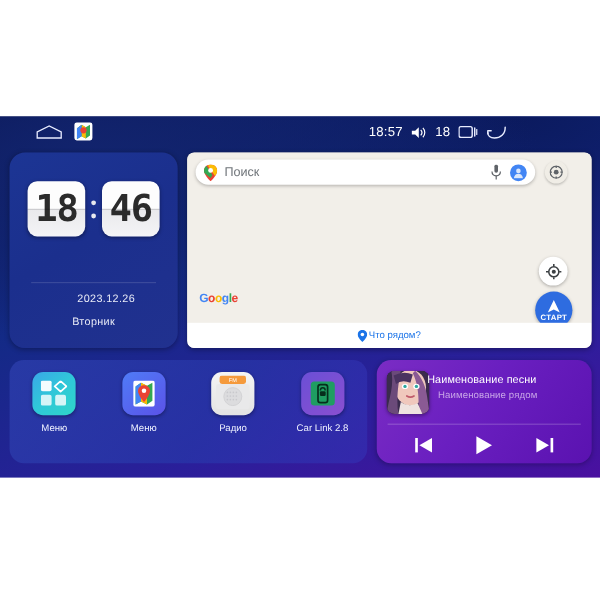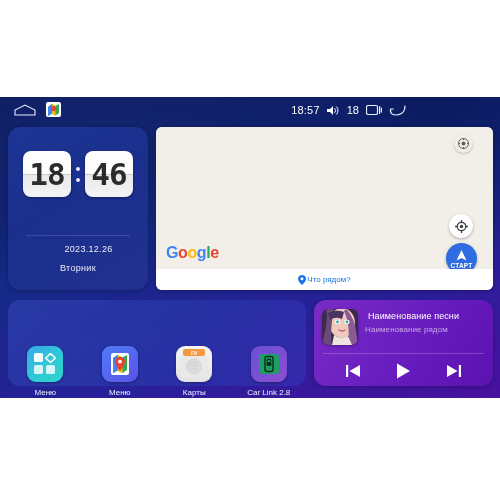--- a/index.html
+++ b/index.html
@@ -8,21 +8,21 @@
   #screen{
     position:absolute;left:0;top:97px;width:500px;height:301px;
     background:
       radial-gradient(120% 85% at 18% 12%, #12246e 0%, rgba(18,36,110,0) 60%),
       radial-gradient(130% 100% at 85% 0%, #0b1a5e 0%, rgba(11,26,94,0) 55%),
       linear-gradient(160deg,#0a1550 0%,#132a86 38%,#2a1f9a 72%,#4a10a0 100%);
     overflow:hidden;
   }
 
   
-  #statusbar{position:absolute;left:0;top:0;width:416px;height:26px;}
+  #statusbar{position:absolute;left:16px;top:0;width:416px;height:26px;}
   .sb-home{position:absolute;left:14px;top:7px;width:22px;height:12px;}
   .sb-maps{position:absolute;left:46px;top:5px;width:15px;height:15px;
     background:#fff;border-radius:2px;display:flex;align-items:center;justify-content:center;}
   .sb-right{position:absolute;right:10px;top:0;height:26px;display:flex;align-items:center;gap:7px;}
   .sb-time{color:#fff;font-size:11px;letter-spacing:.2px;}
   .sb-vol{color:#fff;font-size:11px;}
   .sb-recent{width:16px;height:12px;position:relative;}
   .sb-back{width:17px;height:13px;}
 
   
@@ -56,60 +56,60 @@
     position:absolute;left:7px;top:6px;width:283px;height:21px;border-radius:11px;background:#fff;
     box-shadow:0 1px 3px rgba(0,0,0,.26);display:flex;align-items:center;padding:0 7px;box-sizing:border-box;
   }
   .sb-pin{width:11px;height:14px;flex:0 0 auto;margin-right:6px;}
   .search-text{flex:1;color:#70757a;font-size:10.5px;}
   .mic-ic{width:9px;height:13px;margin-right:7px;flex:0 0 auto;}
   .avatar-ic{width:14px;height:14px;border-radius:50%;background:#4285f4;flex:0 0 auto;
     display:flex;align-items:center;justify-content:center;}
   .layers-btn{position:absolute;left:298px;top:7px;width:19px;height:19px;border-radius:50%;
     background:#f0ede6;box-shadow:0 1px 2px rgba(0,0,0,.22);display:flex;align-items:center;justify-content:center;}
-  .glogo{position:absolute;left:10px;top:117px;font-size:16px;font-weight:bold;letter-spacing:-.4px;}
+  .glogo{position:absolute;left:10px;top:117px;font-size:10px;font-weight:bold;letter-spacing:-.4px;}
   .glogo .b1{color:#4285f4}.glogo .r{color:#ea4335}.glogo .y{color:#fbbc05}
   .glogo .b2{color:#4285f4}.glogo .g{color:#34a853}.glogo .r2{color:#ea4335}
   .loc-btn{position:absolute;left:293px;top:87px;width:24px;height:24px;border-radius:50%;background:#fff;
     box-shadow:0 1px 3px rgba(0,0,0,.3);display:flex;align-items:center;justify-content:center;}
   .start-btn{position:absolute;left:290px;top:116px;width:31px;height:31px;border-radius:50%;
     background:#2e6ce0;display:flex;flex-direction:column;align-items:center;justify-content:center;
     box-shadow:0 1px 3px rgba(0,0,0,.3);}
   .start-lbl{color:#fff;font-size:6.5px;font-weight:bold;letter-spacing:.2px;margin-top:0px;}
   .map-tabs{position:absolute;left:0;top:142px;width:337px;height:21px;background:#fff;display:flex;}
   .map-tab{flex:1;display:flex;align-items:center;justify-content:center;gap:1px;}
   .map-tab .tl{font-size:8px;}
   .tab-on .tl{color:#1a73e8;}
   .tab-off .tl{color:#5f6368;}
 
   
   #dock{
     position:absolute;left:8px;top:203px;width:298px;height:86px;border-radius:12px;
     background:linear-gradient(120deg,rgba(46,64,175,.72) 0%,rgba(40,56,170,.68) 55%,rgba(52,46,178,.7) 100%);
     display:flex;align-items:flex-start;justify-content:space-around;padding-top:10px;box-sizing:border-box;
   }
-  .app{width:52px;display:flex;flex-direction:column;align-items:center;gap:6px;margin-top:36px;}
+  .app{width:52px;display:flex;flex-direction:column;align-items:center;gap:6px;}
   .app-ic{width:36px;height:36px;border-radius:9px;position:relative;overflow:hidden;
     box-shadow:0 1px 3px rgba(0,0,0,.3);display:flex;align-items:center;justify-content:center;}
   .app-lbl{color:#eef1ff;font-size:8px;white-space:nowrap;}
   .ic-menu{background:linear-gradient(140deg,#3aa7e8 0%,#2fc8d8 50%,#2fd6c8 100%);}
   .ic-maps{background:linear-gradient(140deg,#4f7cf7 0%,#5b52e8 100%);}
   .ic-radio{background:linear-gradient(180deg,#f4f4f4 0%,#e3e3e3 100%);}
   .ic-bt{background:linear-gradient(140deg,#3fb9f0 0%,#2fd0cf 100%);}
   .ic-cl{background:linear-gradient(140deg,#6b4fd6 0%,#8a4fd0 100%);}
 
   
   #music{
     position:absolute;left:314px;top:203px;width:179px;height:86px;border-radius:12px;
     background:linear-gradient(125deg,#7a2cc4 0%,#6a1fc0 45%,#5a12b0 100%);
     overflow:hidden;box-shadow:0 1px 4px rgba(0,0,0,.25);
   }
   .alb{position:absolute;left:8px;top:9px;width:36px;height:36px;border-radius:7px;overflow:hidden;
     box-shadow:0 1px 3px rgba(0,0,0,.3);}
-  .mt{position:absolute;left:54px;top:11px;color:#fff;font-size:9px;letter-spacing:.1px;}
+  .mt{position:absolute;left:42px;top:11px;color:#fff;font-size:9px;letter-spacing:.1px;}
   .ma{position:absolute;left:51px;top:25px;color:#c9a6e8;font-size:8px;letter-spacing:.1px;}
   .msep{position:absolute;left:9px;top:53px;width:161px;height:1px;background:rgba(255,255,255,.2);}
   .mctl{position:absolute;left:0;top:58px;width:179px;height:26px;display:flex;align-items:center;justify-content:space-around;padding:0 14px;box-sizing:border-box;}
 </style>
 </head>
 <body>
 
 <div id="screen">
 
   <div id="statusbar">
@@ -158,20 +158,40 @@
       </div>
     </div>
     <div class="clk-sep"></div>
     <div class="clk-date">2023.12.26</div>
     <div class="clk-day">Вторник</div>
   </div>
 
   <div id="map-widget">
     <div class="map-canvas"></div>
 
+    <div class="searchbar">
+      <svg class="sb-pin" viewBox="0 0 11 14">
+        <path d="M5.5 0 C8.5 0 11 2.3 11 5.2 C11 9 5.5 14 5.5 14 C5.5 14 0 9 0 5.2 C0 2.3 2.5 0 5.5 0 Z" fill="#ea4335"></path>
+        <path d="M5.5 0 C8.5 0 11 2.3 11 5.2 C11 6.6 10.2 8.2 9.2 9.6 L3.2 1.1 C3.9 .4 4.7 0 5.5 0 Z" fill="#fbbc05"></path>
+        <path d="M0.4 7.2 C0.1 6.5 0 5.8 0 5.2 C0 3.6 0.8 2.1 2 1.2 L7 8.9 C6.2 10.3 5.5 11.3 5.5 11.3 Z" fill="#34a853"></path>
+        <circle cx="5.5" cy="5" r="2" fill="#fff"></circle>
+      </svg>
+      <span class="search-text">Поиск</span>
+      <svg class="mic-ic" viewBox="0 0 9 13">
+        <rect x="3" y="0" width="3" height="7" rx="1.5" fill="#5f6368"></rect>
+        <path d="M1 6 C1 8.2 2.5 9.5 4.5 9.5 C6.5 9.5 8 8.2 8 6" fill="none" stroke="#5f6368" stroke-width="1"></path>
+        <path d="M4.5 9.5 L4.5 12.5" stroke="#5f6368" stroke-width="1"></path>
+      </svg>
+      <div class="avatar-ic">
+        <svg width="10" height="10" viewBox="0 0 10 10">
+          <circle cx="5" cy="3.4" r="1.9" fill="#dbe7fb"></circle>
+          <path d="M1.2 9.5 C1.6 6.9 3.1 5.8 5 5.8 C6.9 5.8 8.4 6.9 8.8 9.5 Z" fill="#dbe7fb"></path>
+        </svg>
+      </div>
+    </div>
 
     <div class="layers-btn">
       <svg width="11" height="11" viewBox="0 0 11 11">
         <circle cx="5.5" cy="5.5" r="5" fill="none" stroke="#5f6368" stroke-width="1"></circle>
         <circle cx="5.5" cy="5.5" r="2" fill="#5f6368"></circle>
         <path d="M5.5 0 L5.5 2 M5.5 9 L5.5 11 M0 5.5 L2 5.5 M9 5.5 L11 5.5" stroke="#5f6368" stroke-width="1.1"></path>
       </svg>
     </div>
 
     <div class="glogo">
@@ -249,21 +269,21 @@
               <circle cx="14" cy="17" r=".7"></circle>
               <circle cx="16.5" cy="17" r=".7"></circle>
               <circle cx="19" cy="17" r=".7"></circle>
             <circle cx="11.5" cy="20" r=".7"></circle>
               <circle cx="14" cy="20" r=".7"></circle>
               <circle cx="16.5" cy="20" r=".7"></circle>
               <circle cx="19" cy="20" r=".7"></circle>
           </g>
         </svg>
       </div>
-      <span class="app-lbl">Карты</span>
+      <span class="app-lbl">Радио</span>
     </div>
 
 
     <div class="app">
       <div class="app-ic ic-cl">
         <svg width="24" height="24" viewBox="0 0 24 24">
           <rect x="2" y="2" width="20" height="20" rx="3" fill="#1f9d62"></rect>
           <rect x="8" y="4.5" width="8" height="15" rx="2" fill="none" stroke="#062e1c" stroke-width="1.4"></rect>
           <path d="M10 9.5 C10 8 11 7.2 12 7.2 C13 7.2 14 8 14 9.5" fill="none" stroke="#062e1c" stroke-width="1.2"></path>
           <rect x="9.6" y="10" width="4.8" height="4" rx="1" fill="#062e1c"></rect>

